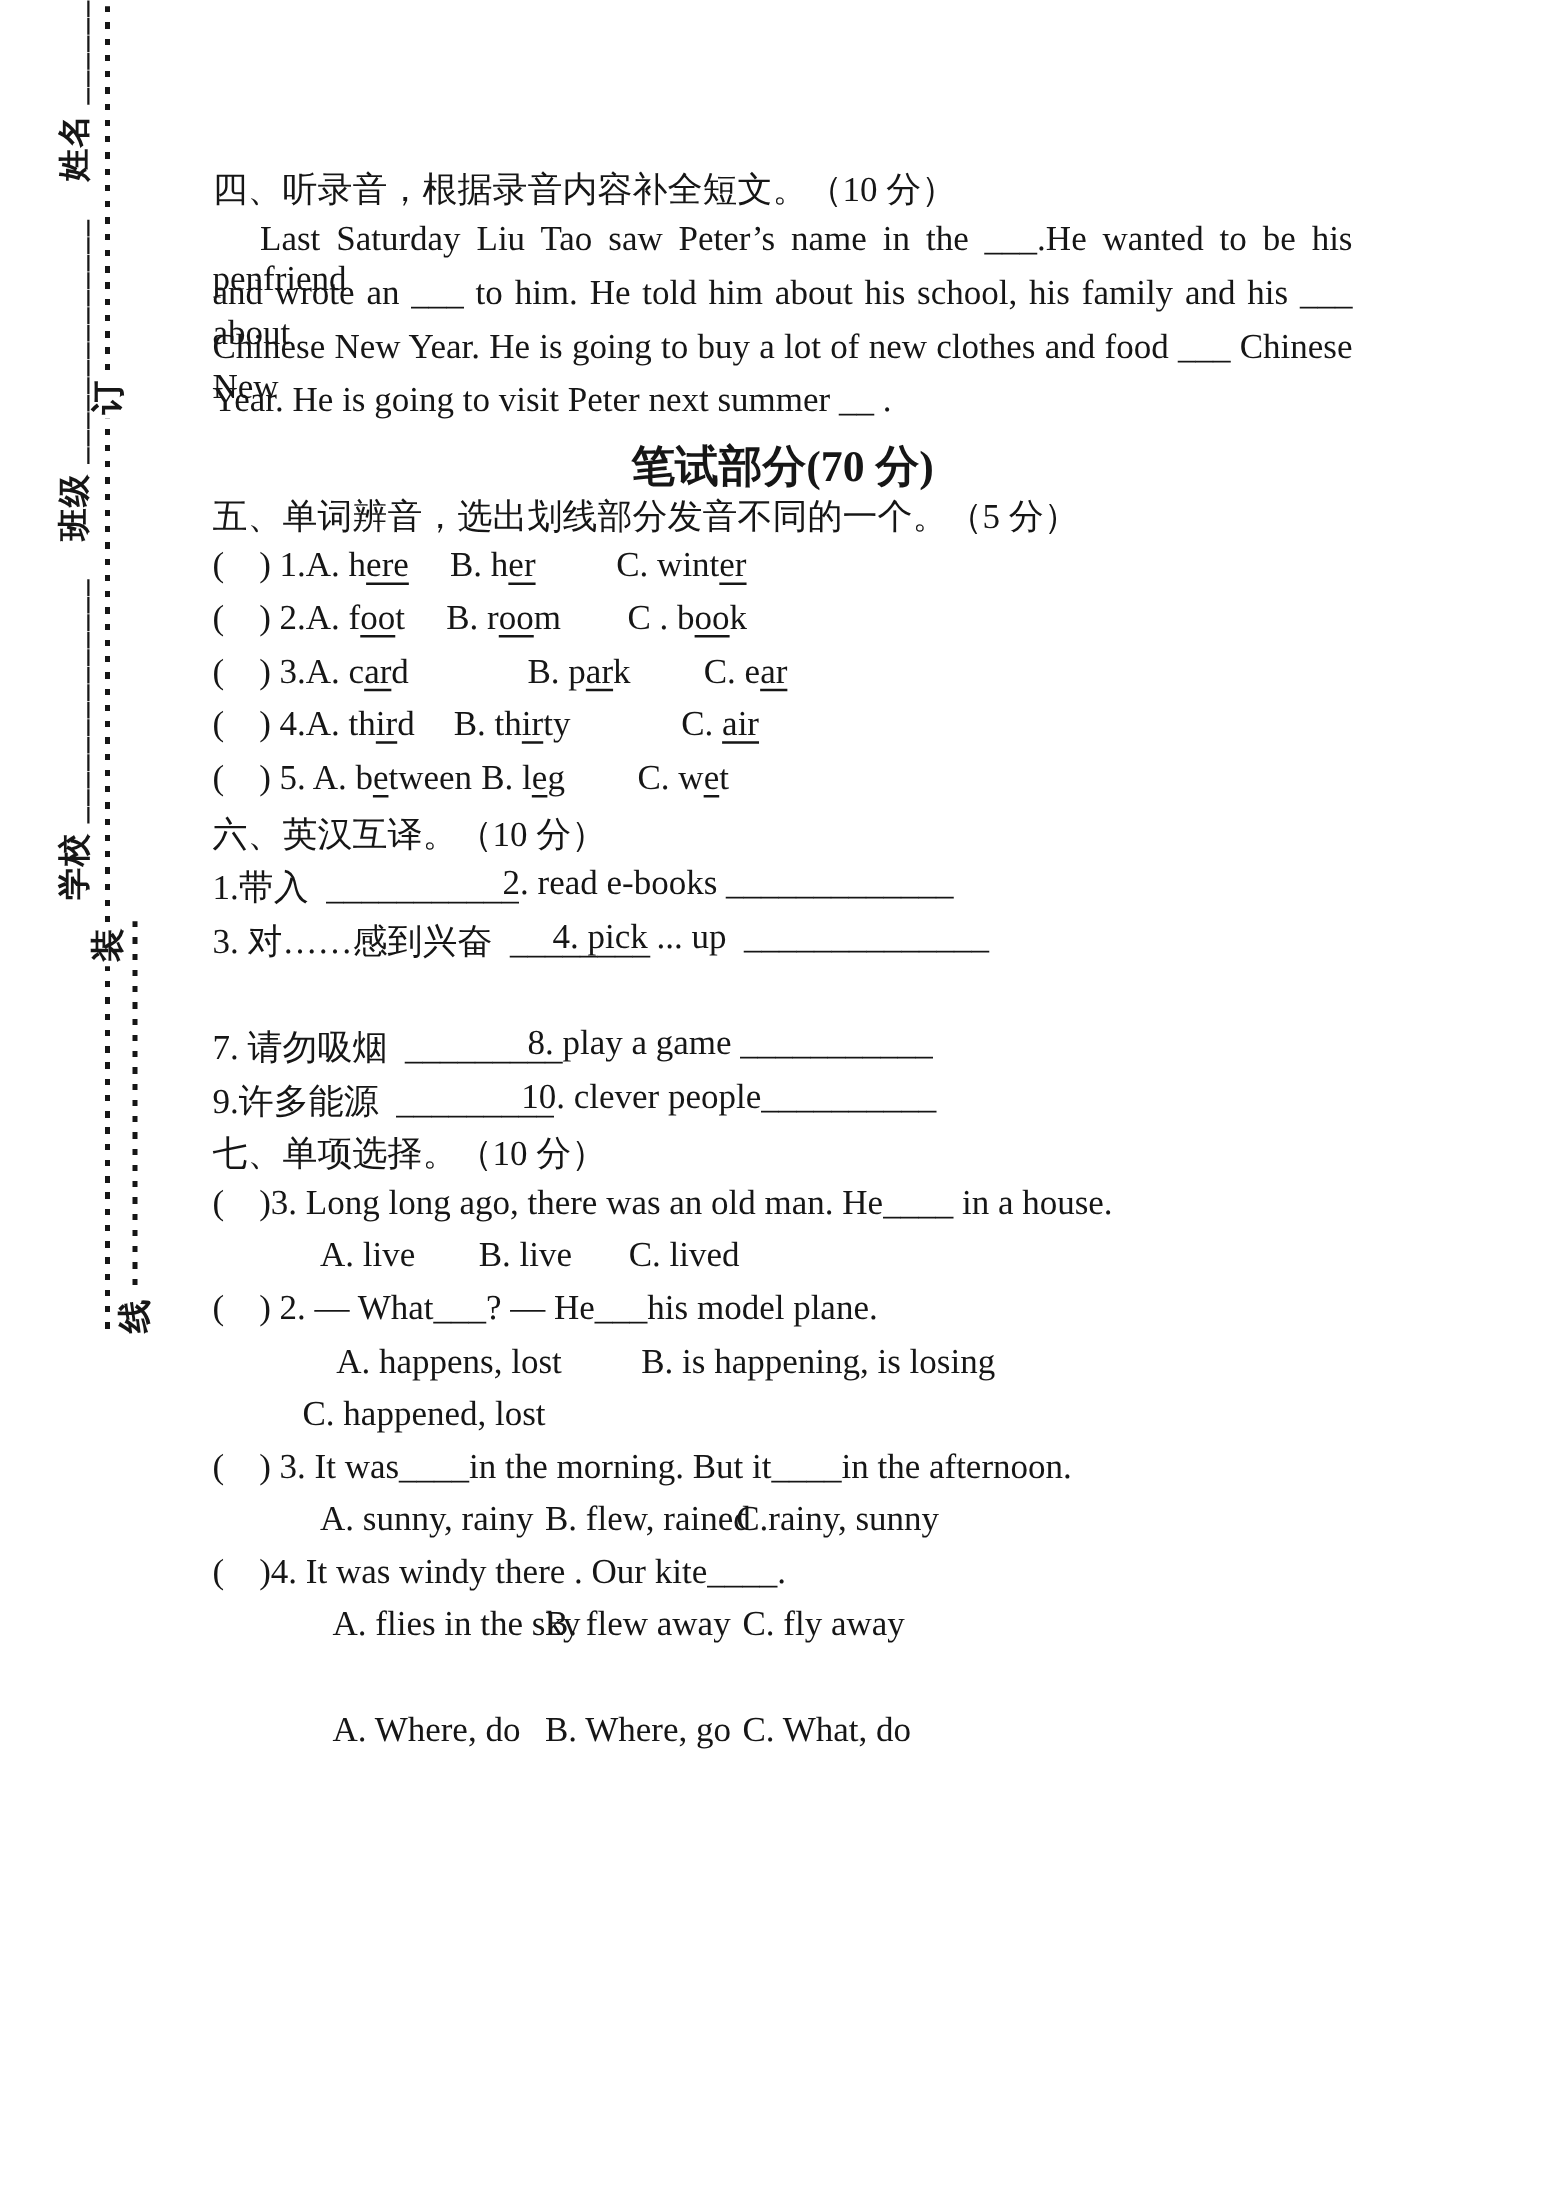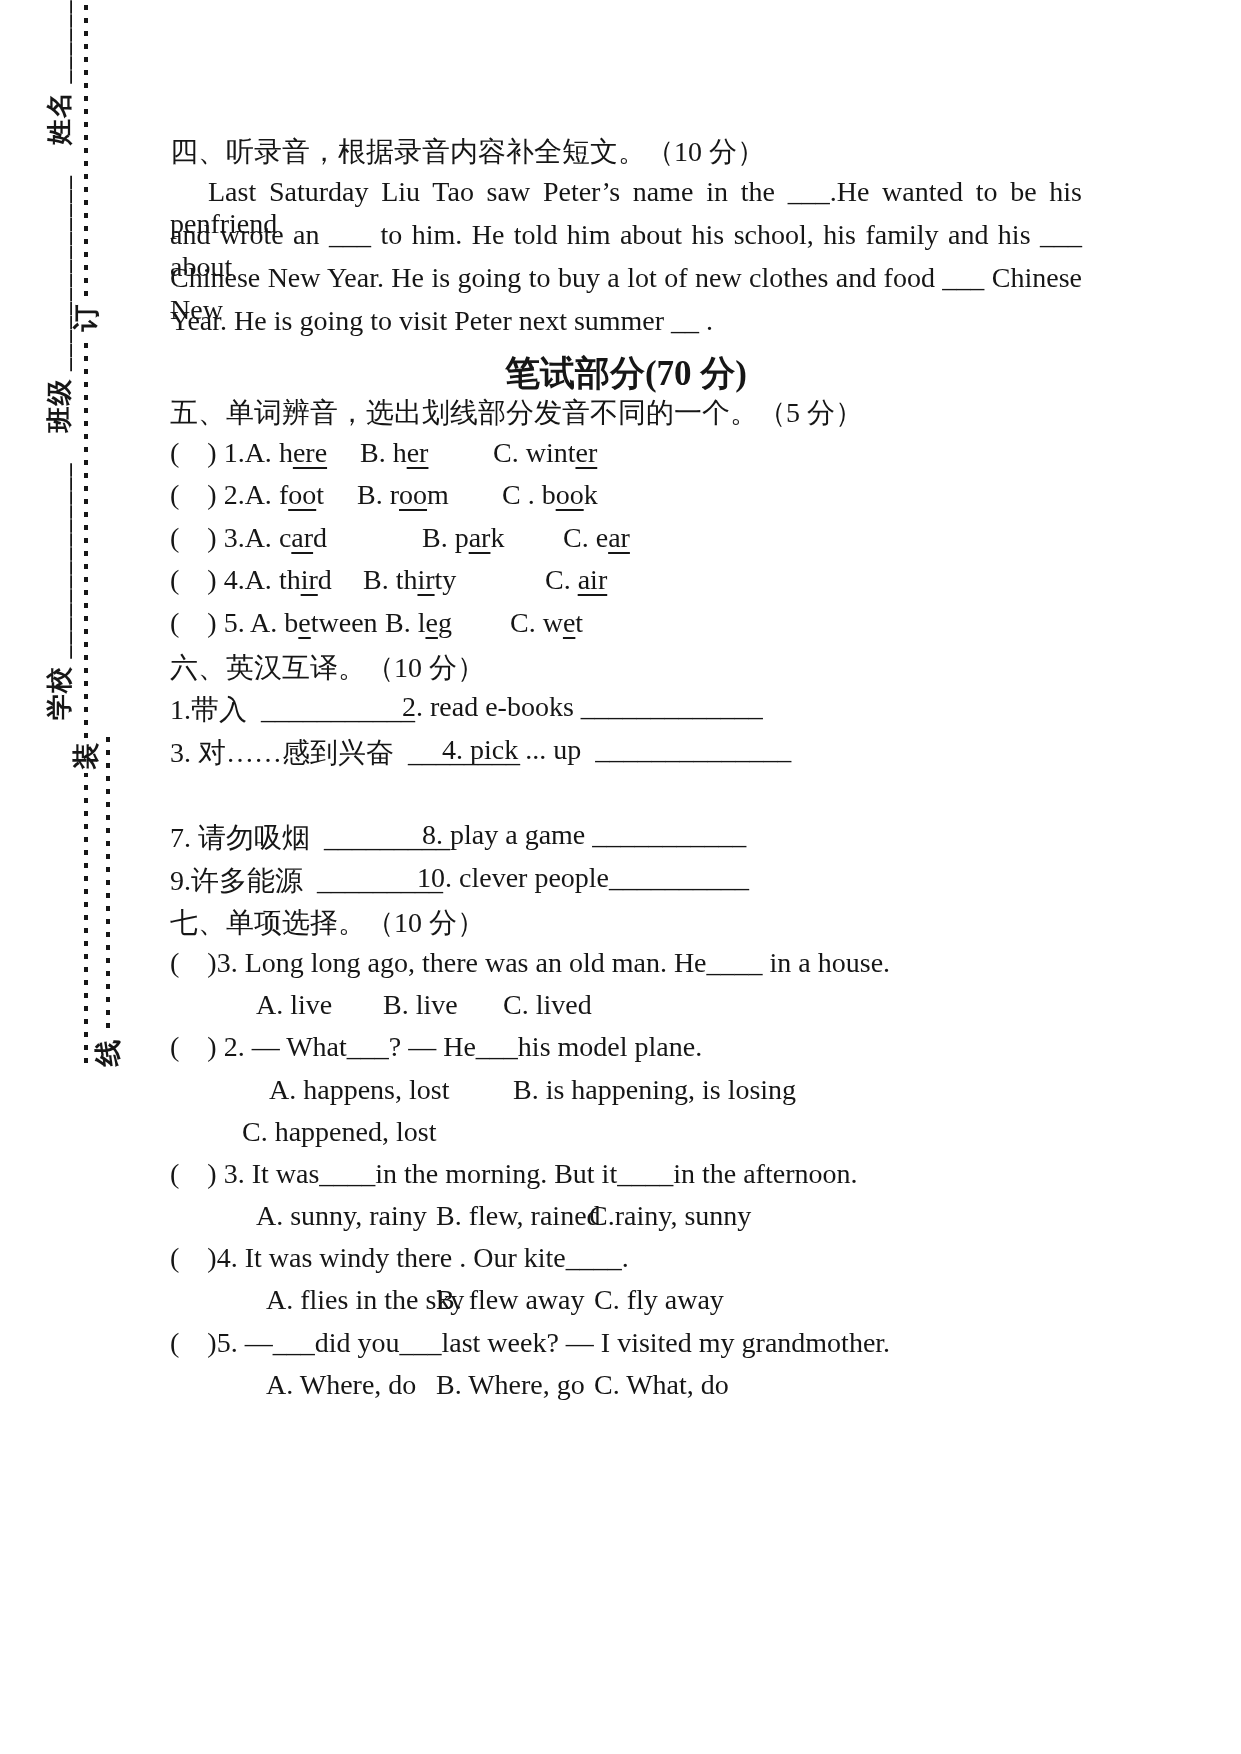--- a/index.html
+++ b/index.html
@@ -157,20 +157,19 @@
     <span class="g o3">C.rainy, sunny</span>
   </div>
 
   <div class="line" style="left:170px;top:1242px;">(    )4. It was windy there . Our kite____.</div>
   <div class="mc-row mc-q4o" style="left:235px;top:1284px;">
     <span class="g o1">A. flies in the sky</span>
     <span class="g o2">B. flew away</span>
     <span class="g o3">C. fly away</span>
   </div>
 
-  <div class="line" style="left:170px;top:1327px;">(    )5. —___did you___last week? — I visited my grandmother.</div>
   <div class="mc-row mc-q5o" style="left:235px;top:1369px;">
     <span class="g o1">A. Where, do</span>
     <span class="g o2">B. Where, go</span>
     <span class="g o3">C. What, do</span>
   </div>
 
 </div>
 
 </body></html>

